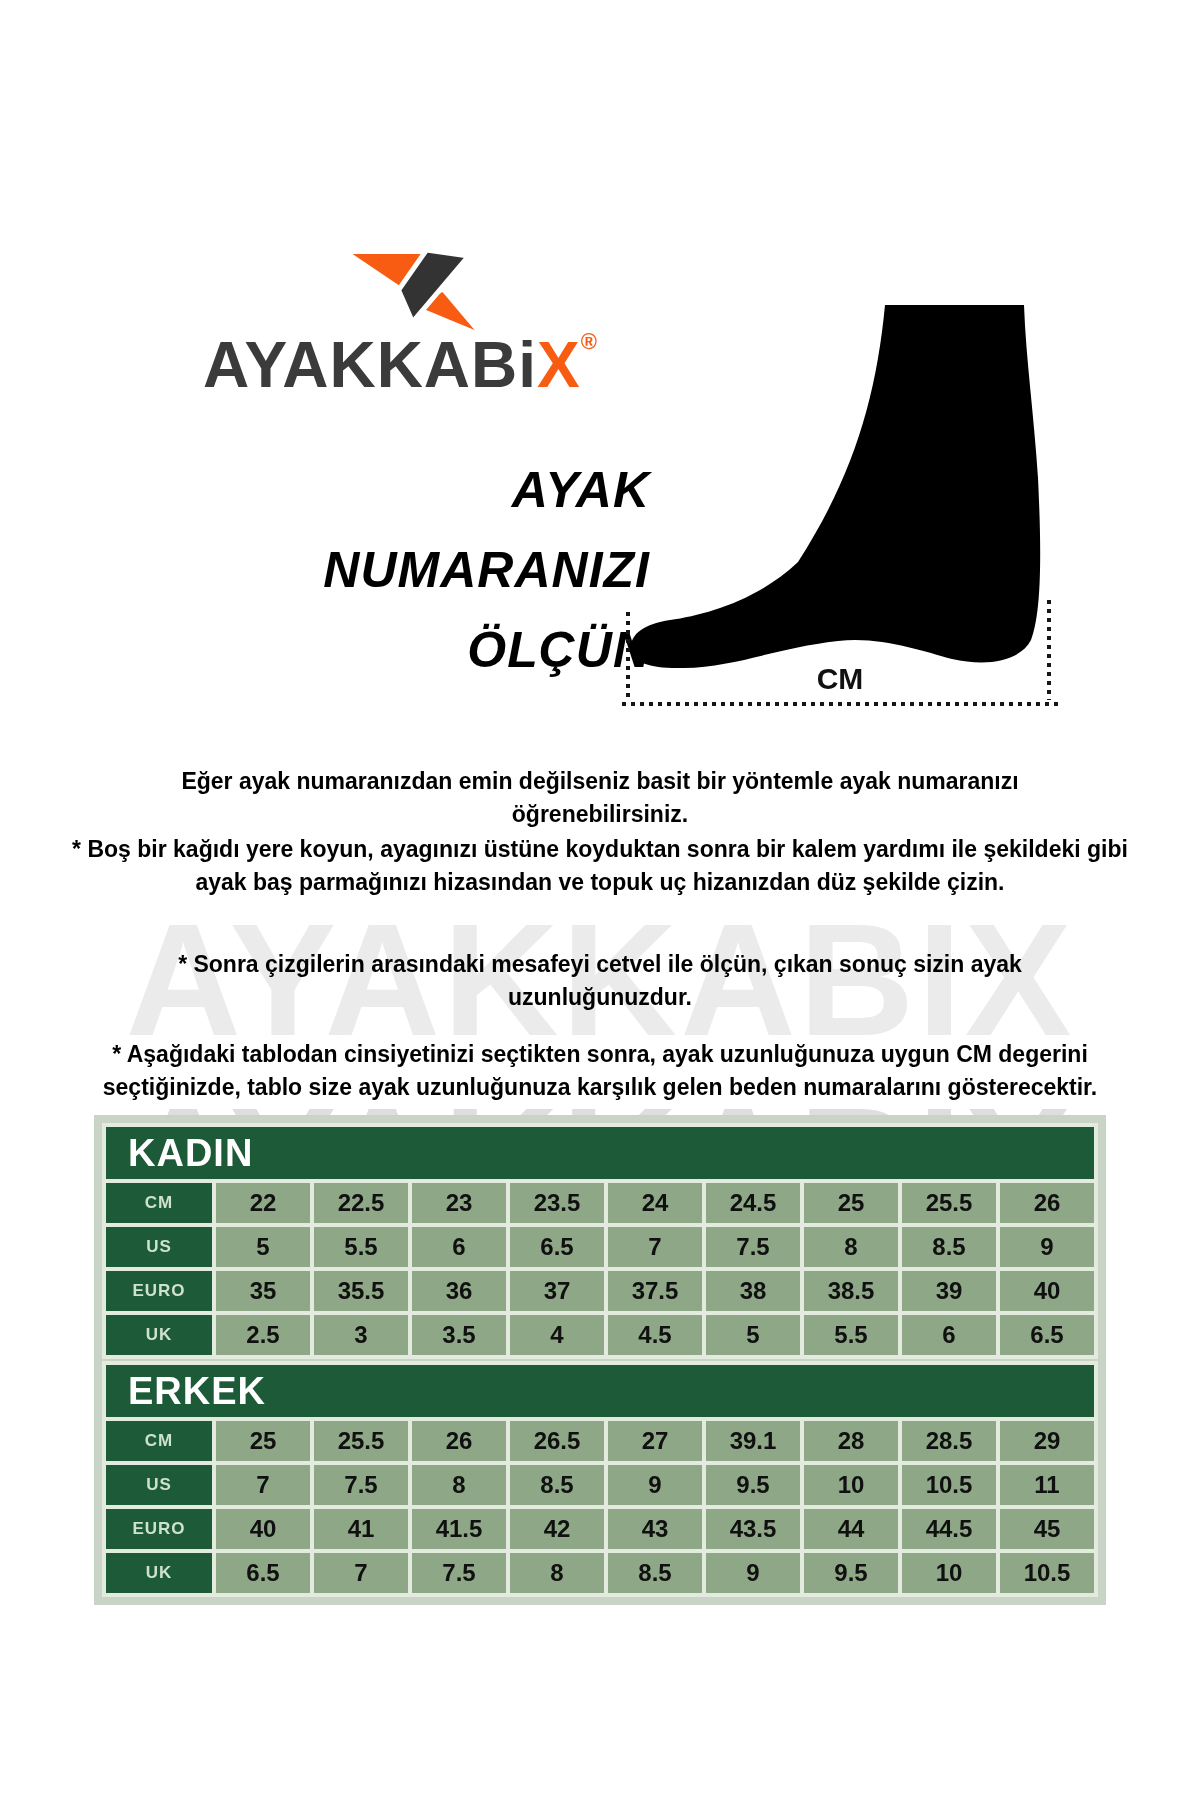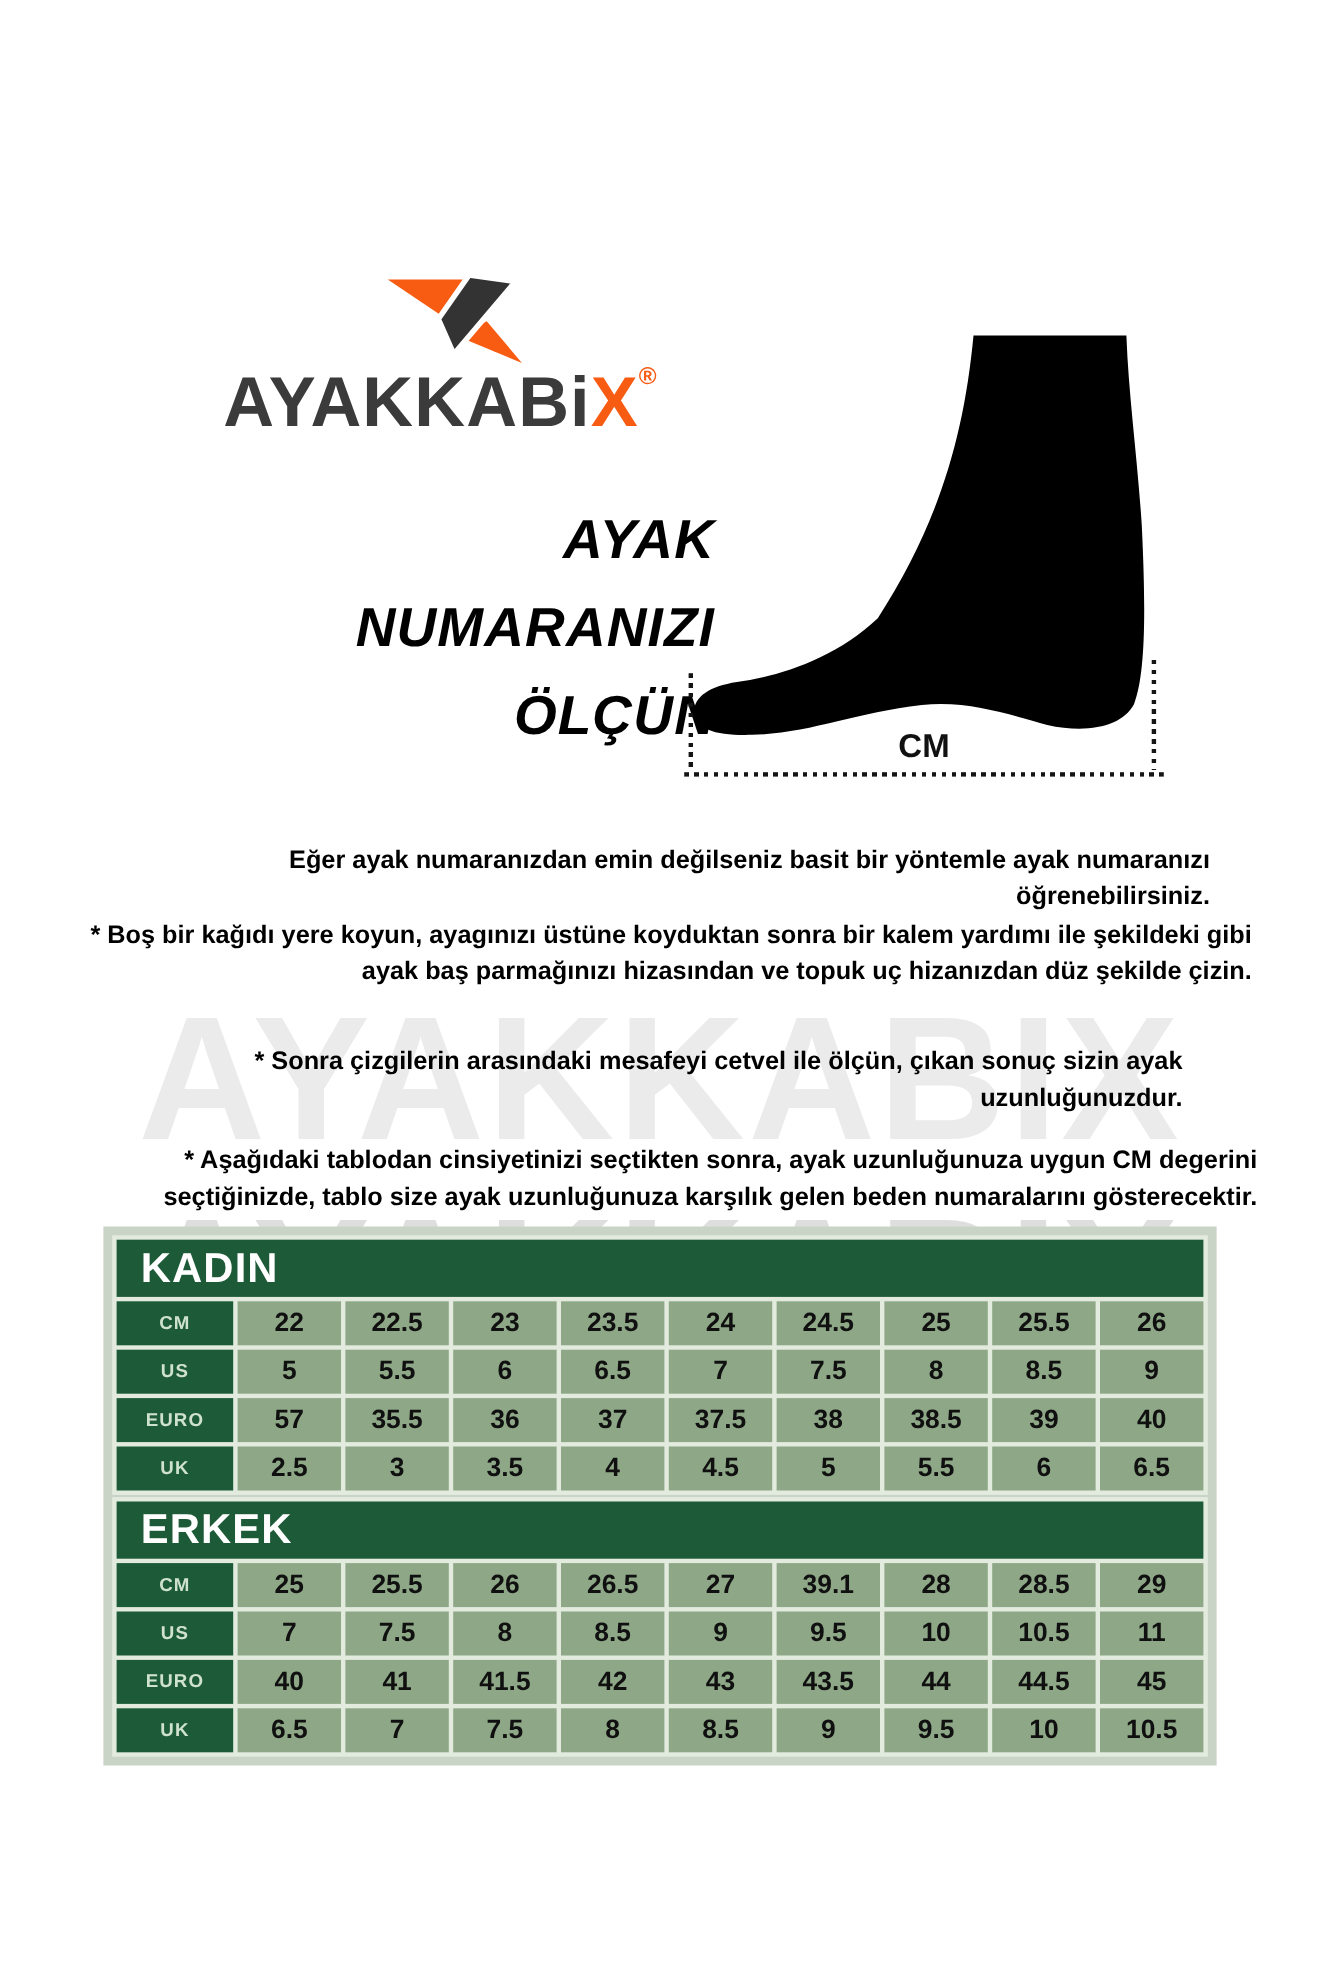--- a/index.html
+++ b/index.html
@@ -22,21 +22,21 @@
   .foot-box{position:absolute;left:600px;top:295px;width:475px;height:420px;}
   .foot-box svg{position:absolute;left:0;top:0;width:475px;height:420px;}
   .dotted-v{position:absolute;width:4px;background:repeating-linear-gradient(180deg,#151515 0 4px,transparent 4px 9px);}
   .dotted-h{position:absolute;height:4px;background:repeating-linear-gradient(90deg,#151515 0 4px,transparent 4px 9px);}
   .vline-left{left:26px;top:317px;height:88px;}
   .vline-right{left:447px;top:305px;height:100px;}
   .hline{left:22px;top:407px;width:436px;}
   .cm-label{position:absolute;left:170px;top:368px;width:140px;text-align:center;
     font-size:30px;font-weight:700;line-height:32px;color:#111;}
   
-  .para{position:absolute;text-align:right;font-weight:700;font-size:23px;line-height:1.42;z-index:2;}
+  .para{position:absolute;text-align:center;font-weight:700;font-size:23px;line-height:1.42;z-index:2;}
   .p1{left:100px;top:765px;width:1000px;}
   .p2{left:62px;top:833px;width:1076px;}
   .p3{left:125px;top:948px;width:950px;}
   .p4{left:57px;top:1038px;width:1086px;}
   
   .watermark{position:absolute;left:0;width:1200px;text-align:center;
     font-size:160px;font-weight:700;letter-spacing:3px;z-index:0;white-space:nowrap;}
   .wm1{top:888px;color:#ebebeb;}
   .wm2{top:1072px;color:#dedede;}
   
@@ -121,21 +121,21 @@
           <div class="cell">6</div>
           <div class="cell">6.5</div>
           <div class="cell">7</div>
           <div class="cell">7.5</div>
           <div class="cell">8</div>
           <div class="cell">8.5</div>
           <div class="cell">9</div>
         </div>
         <div class="table-row">
           <div class="row-label">EURO</div>
-          <div class="cell">57</div>
+          <div class="cell">35</div>
           <div class="cell">35.5</div>
           <div class="cell">36</div>
           <div class="cell">37</div>
           <div class="cell">37.5</div>
           <div class="cell">38</div>
           <div class="cell">38.5</div>
           <div class="cell">39</div>
           <div class="cell">40</div>
         </div>
         <div class="table-row">

